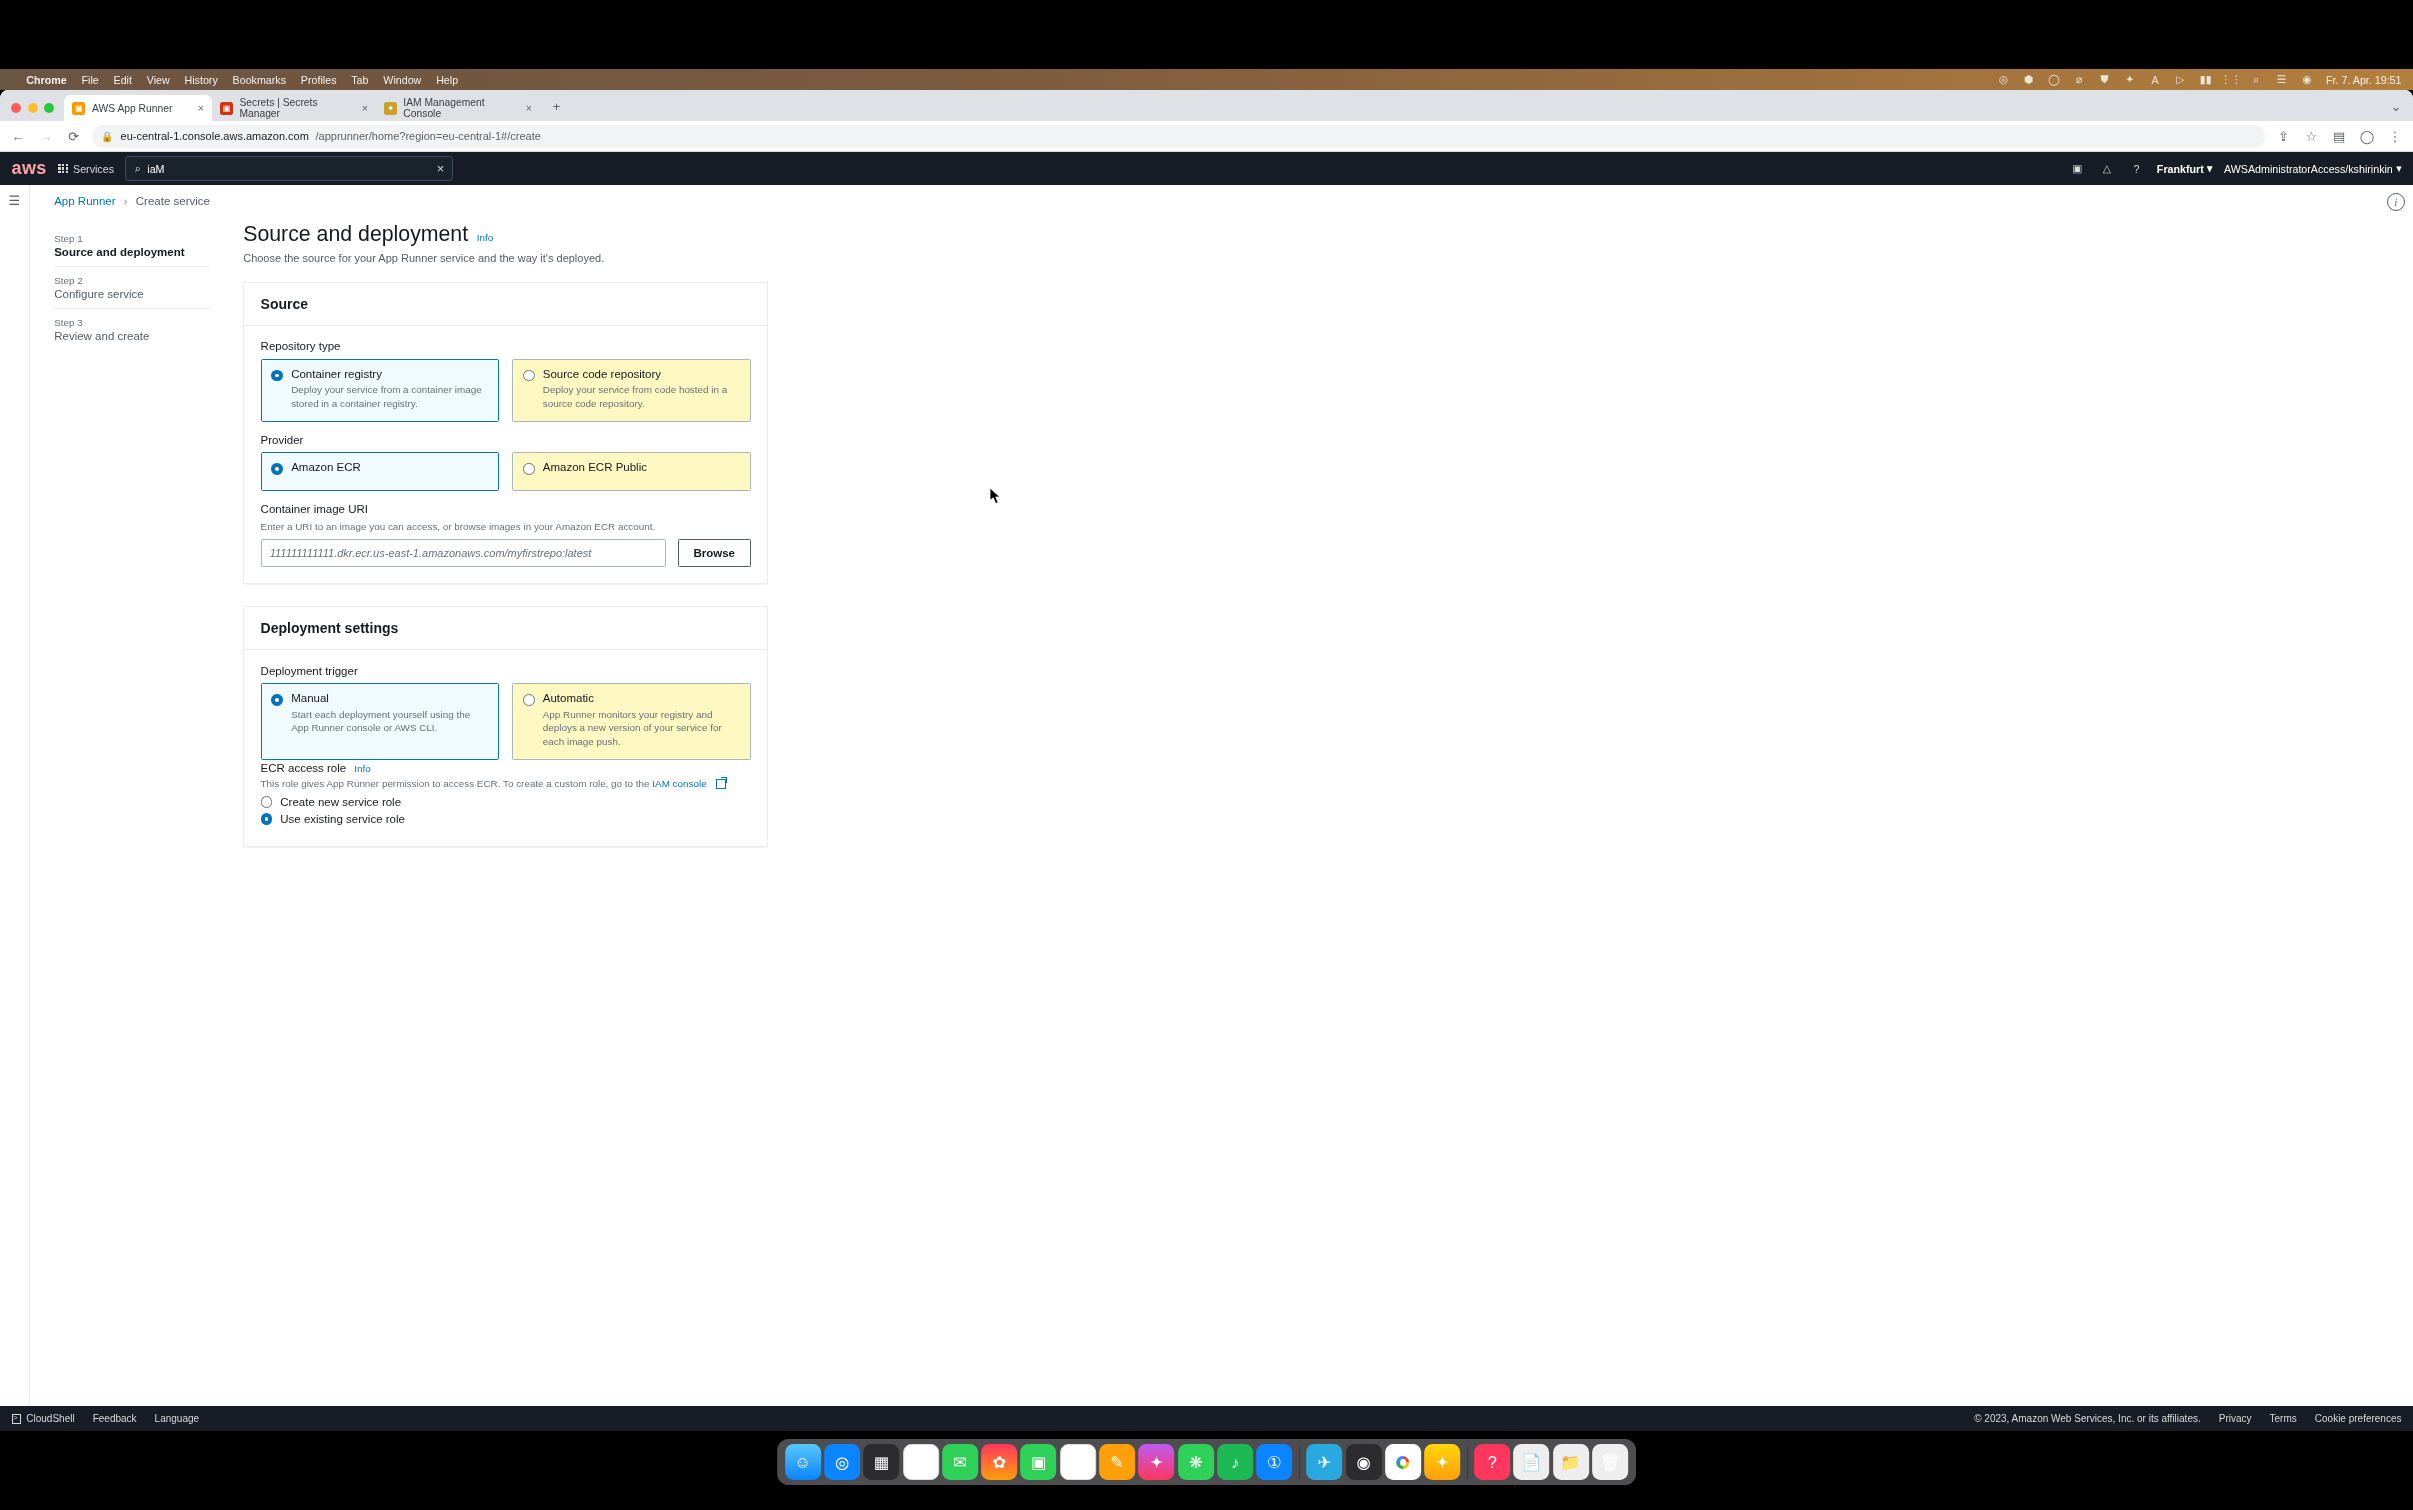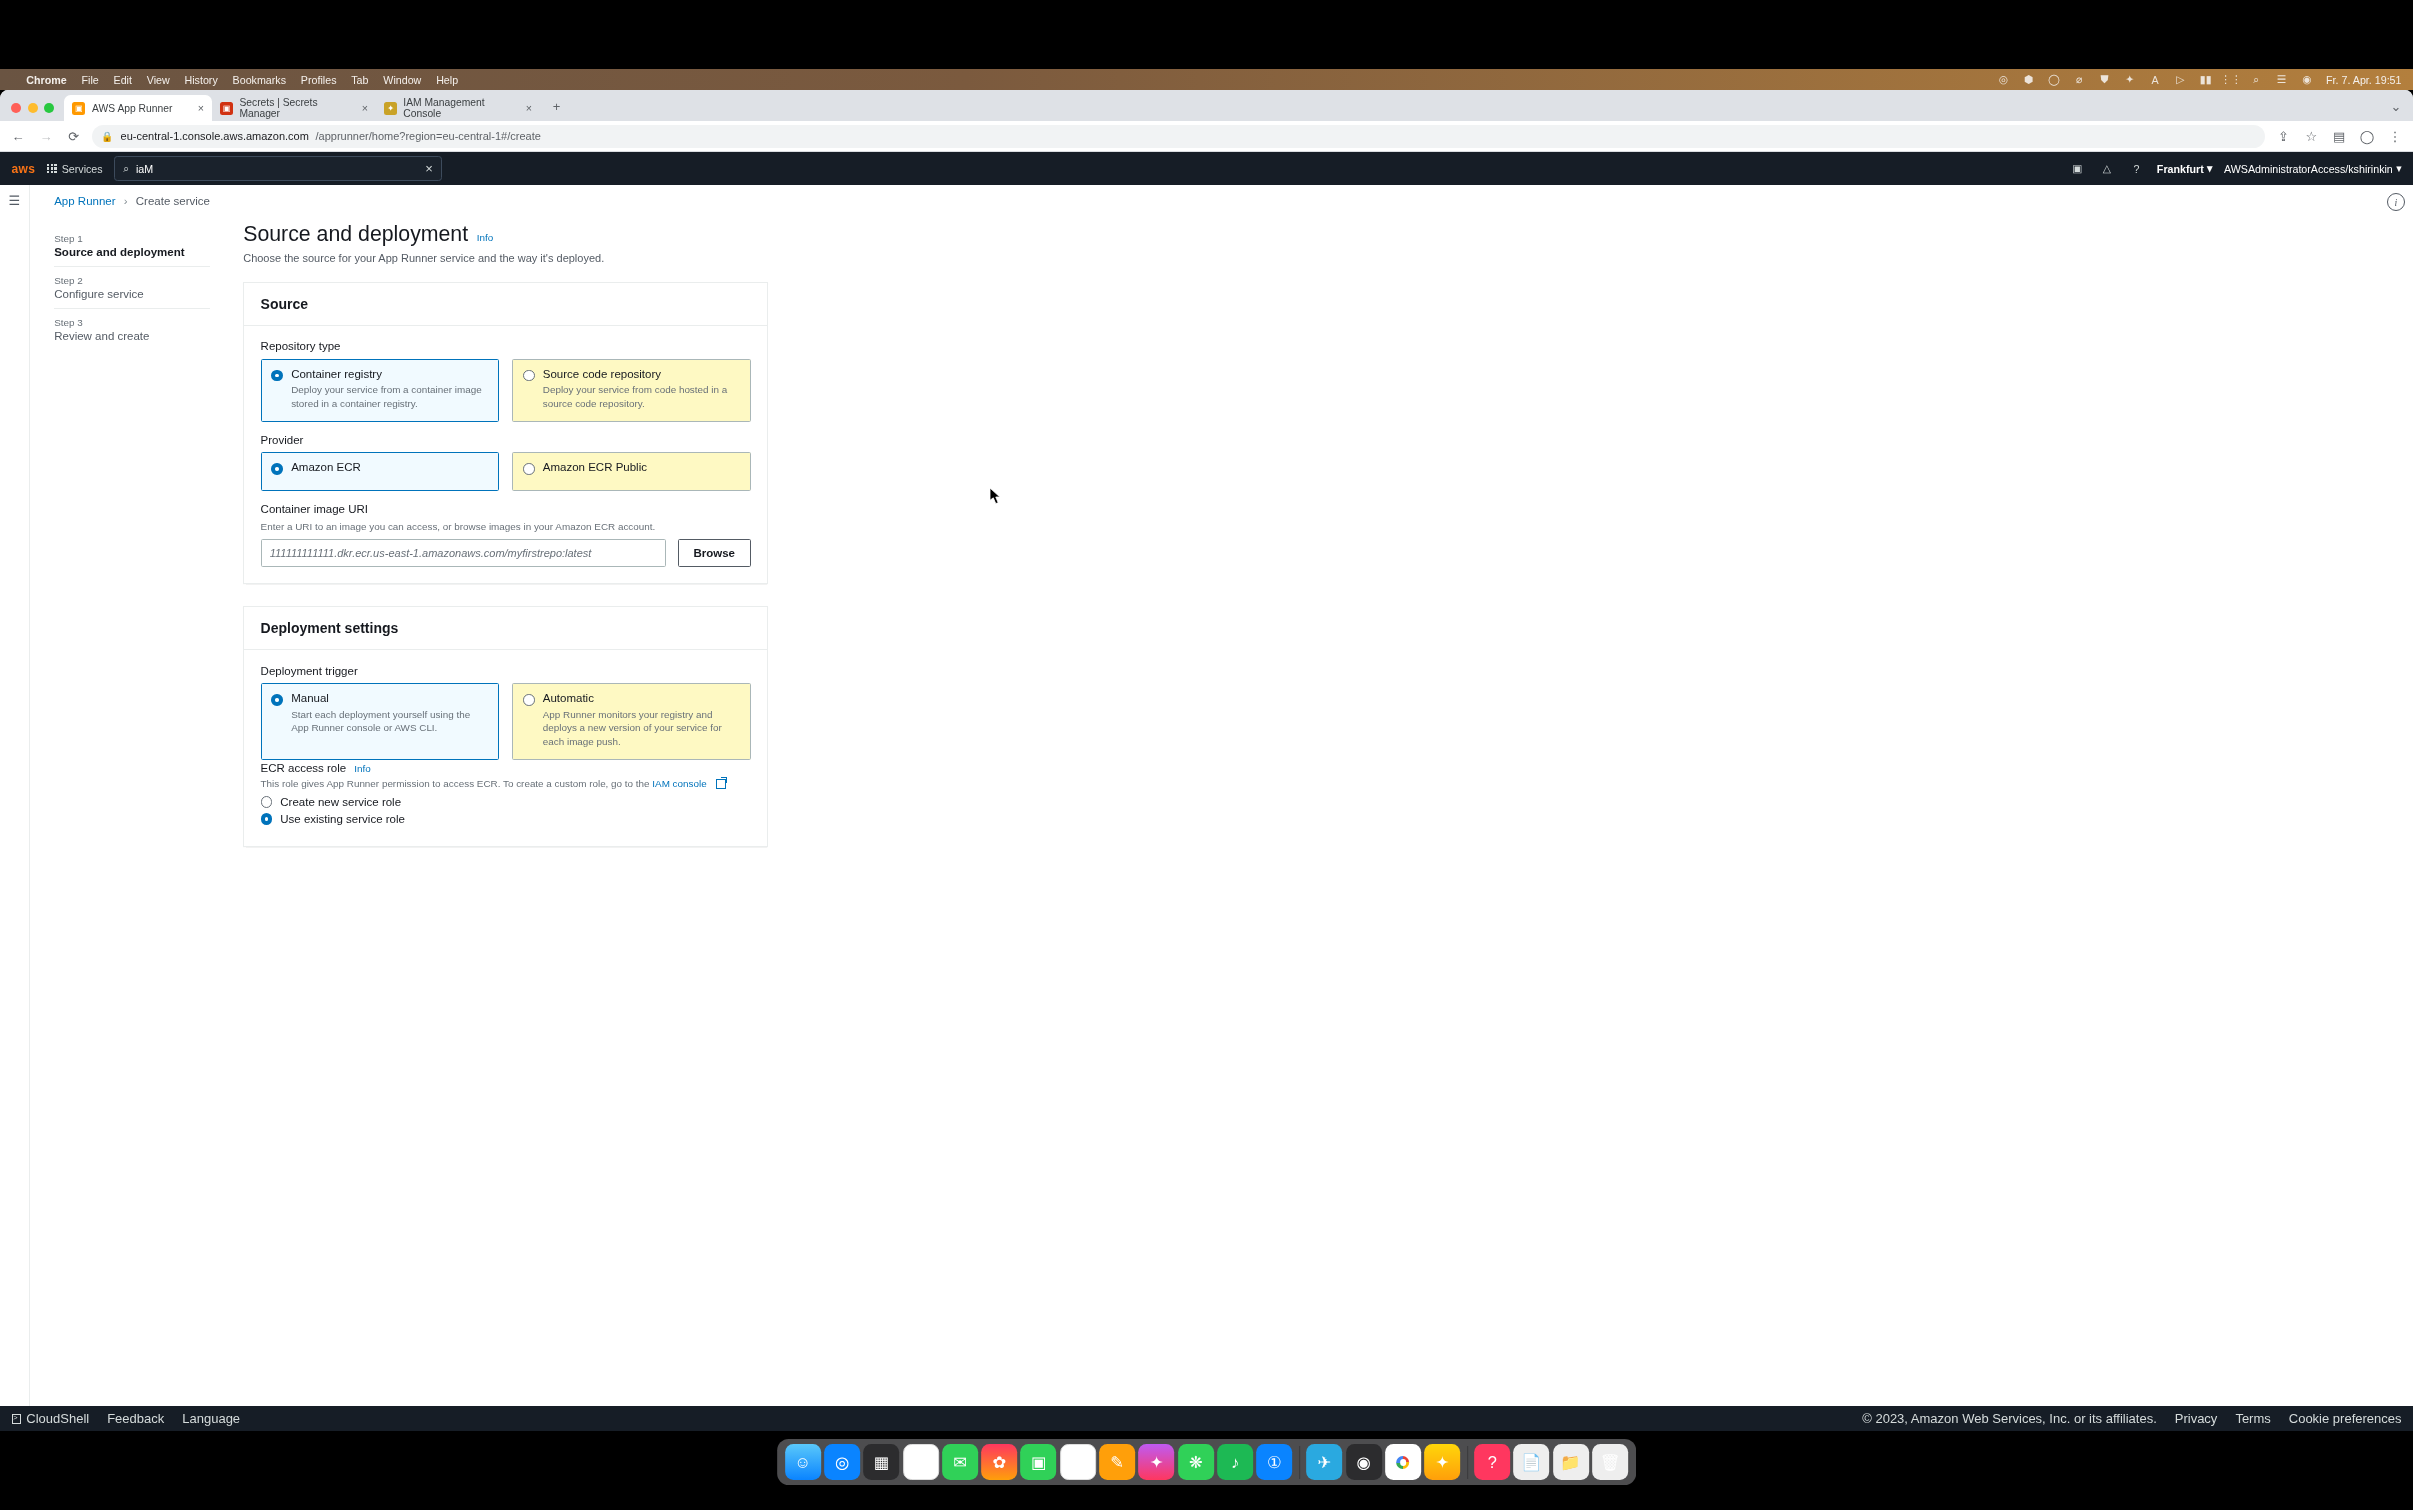--- a/index.html
+++ b/index.html
@@ -55,21 +55,21 @@
 .urlbar .navbtn { width:19.7px; height:19.7px; display:flex;align-items:center;justify-content:center;color:#5f6368; }
 .urlbar .navbtn.disabled { opacity:.4; }
 .address { flex:1; height:23px; background:#f1f3f4; border-radius:11.5px; display:flex; align-items:center; padding:0 9.9px; gap:6.6px; color:#202124; font-size:11px; }
 .address .lock { color:#5f6368; font-size:9.9px; }
 .address .host { color:#202124; }
 .address .path { color:#5f6368; }
 .urlbar .ricon { width:19.7px; height:19.7px; display:flex;align-items:center;justify-content:center;color:#5f6368; }
 
 
 .awsnav { height: 33px; background:#161d26; display:flex; align-items:center; padding:0 11.5px; gap:11.5px; color:#d5dbdb; font-size:10.7px; }
-.awsnav .logo { color:#f97316; font-weight:700; letter-spacing:0.4px; text-transform:lowercase; font-size:12px; }
+.awsnav .logo { color:#fca5a5; font-weight:700; letter-spacing:0.4px; text-transform:lowercase; font-size:18px; }
 .awsnav .services { display:flex; align-items:center; gap:4.9px; color:#d5dbdb; }
 .awsnav .grid-icon { display:inline-grid; grid-template-columns:repeat(3,2.5px); grid-template-rows:repeat(3,2.5px); gap:1.2px; }
 .awsnav .grid-icon i { background:#d5dbdb; }
 .awsnav .search { width: 328px; height:24.6px; background:#1a222c; border:0.8px solid #3d4b5c; border-radius:3.3px; display:flex; align-items:center; padding:0 8.2px; gap:6.6px; color:#d5dbdb; }
 .awsnav .search input { flex:1; background:transparent; border:none; outline:none; color:#fff; font-size:10.7px; }
 .awsnav .search .clear { color:#d5dbdb; font-size:13px; cursor:default; }
 .awsnav .spacer { flex:1; }
 .awsnav .nicon { width:18px;height:18px;display:flex;align-items:center;justify-content:center;color:#d5dbdb; }
 .awsnav .region { display:flex;align-items:center;gap:3.3px;font-weight:600;color:#fff; }
 .awsnav .acct { display:flex;align-items:center;gap:3.3px;color:#fff; }
@@ -128,21 +128,21 @@
 }
 
 .radio-line { display:flex; align-items:center; gap:8.2px; font-size:11.5px; color:#16191f; margin:4.9px 0; }
 .radio-line .r { width:11.5px;height:11.5px;border:0.8px solid #687078;border-radius:50%;background:#fff;display:inline-block; flex:0 0 auto; }
 .radio-line.sel .r { border:4.1px solid #0073bb; }
 .external-link { display:inline-flex; align-items:center; gap:9px; }
 .ext-icon { width:9.9px;height:9.9px;border:1.2px solid #0073bb; position:relative; }
 .ext-icon::after{content:"";position:absolute;top:-2.5px;right:-2.5px;width:4.9px;height:4.9px;border-top:1.2px solid #0073bb;border-right:1.2px solid #0073bb;}
 
 
-.awsfoot { height:24.6px; background:#161d26; display:flex; align-items:center; color:#d5dbdb; font-size:13px; padding:0 11.5px; gap:18px; }
+.awsfoot { height:24.6px; background:#161d26; display:flex; align-items:center; color:#d5dbdb; font-size:10px; padding:0 11.5px; gap:18px; }
 .awsfoot .left { display:flex; gap:18px; align-items:center; }
 .awsfoot .right { margin-left:auto; display:flex; gap:18px; align-items:center; }
 .awsfoot .cs { display:flex; align-items:center; gap:4.9px; }
 .awsfoot .sq { width:9.9px;height:9.9px;border:1.2px solid #d5dbdb; position:relative;}
 .awsfoot .sq::after{content:">";position:absolute;left:0.8px;top:-1.6px;font-size:7.4px;}
 
 
 .dock {
   position:absolute; bottom:24.6px; left:50%; transform:translateX(-50%);
   height:46px; padding:3.3px 8.2px; background:rgba(220,220,225,.35);

